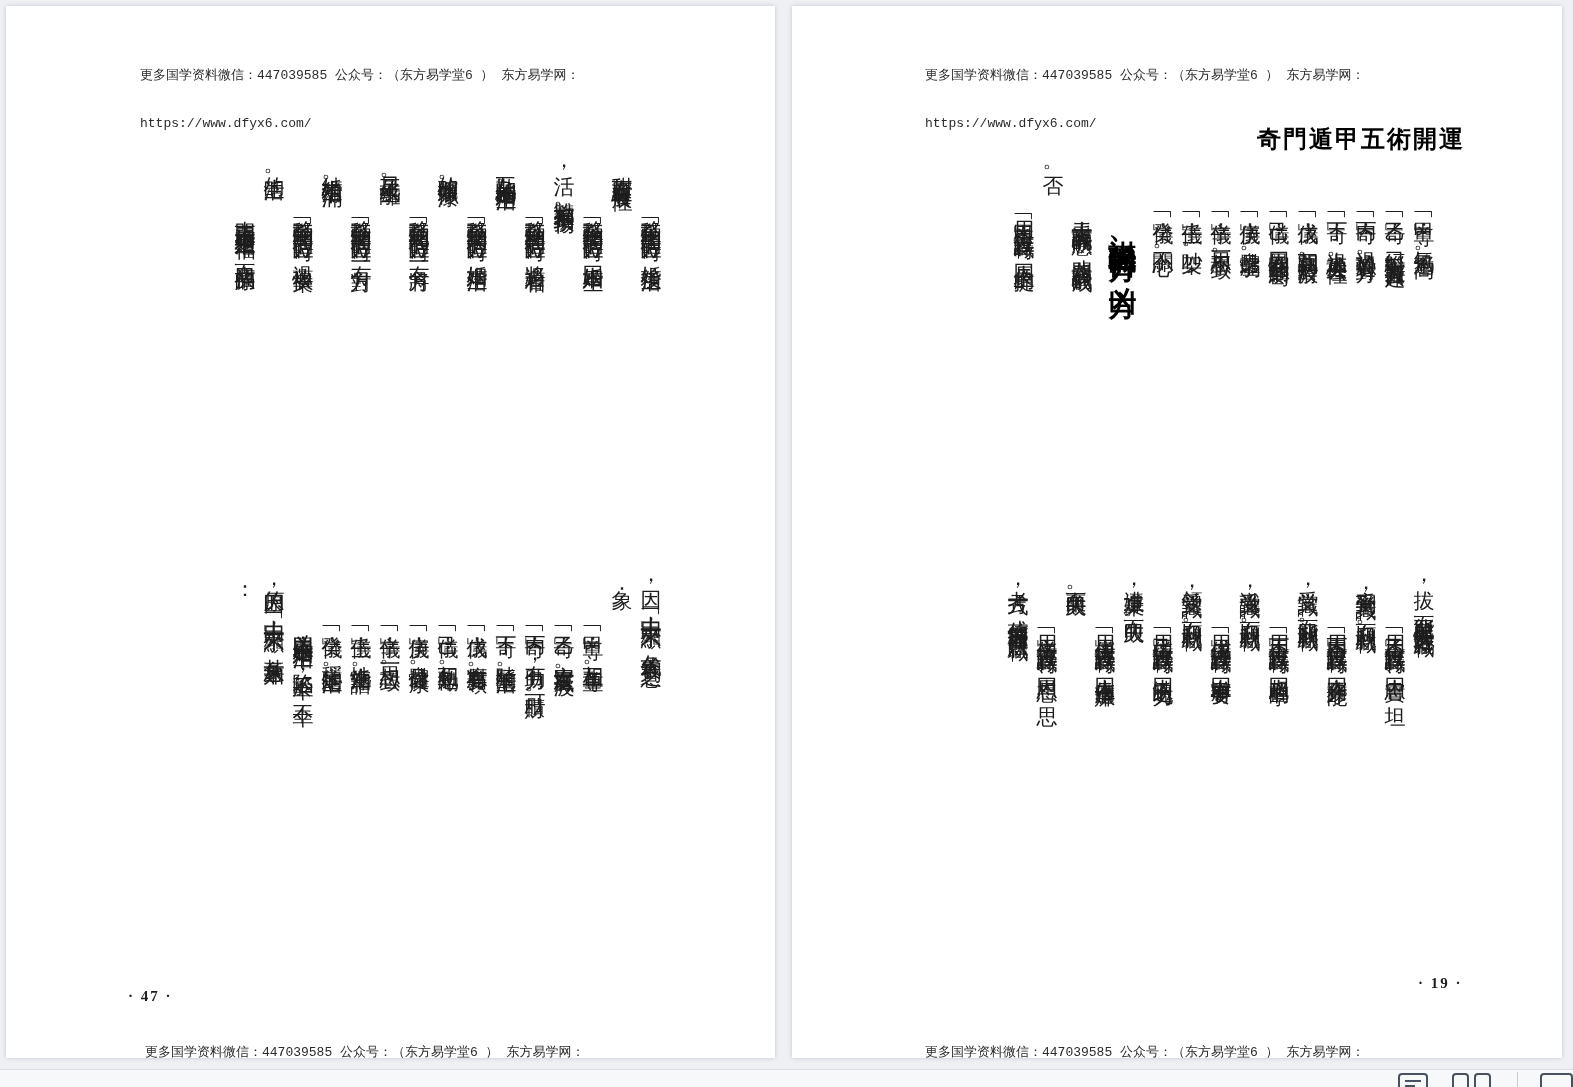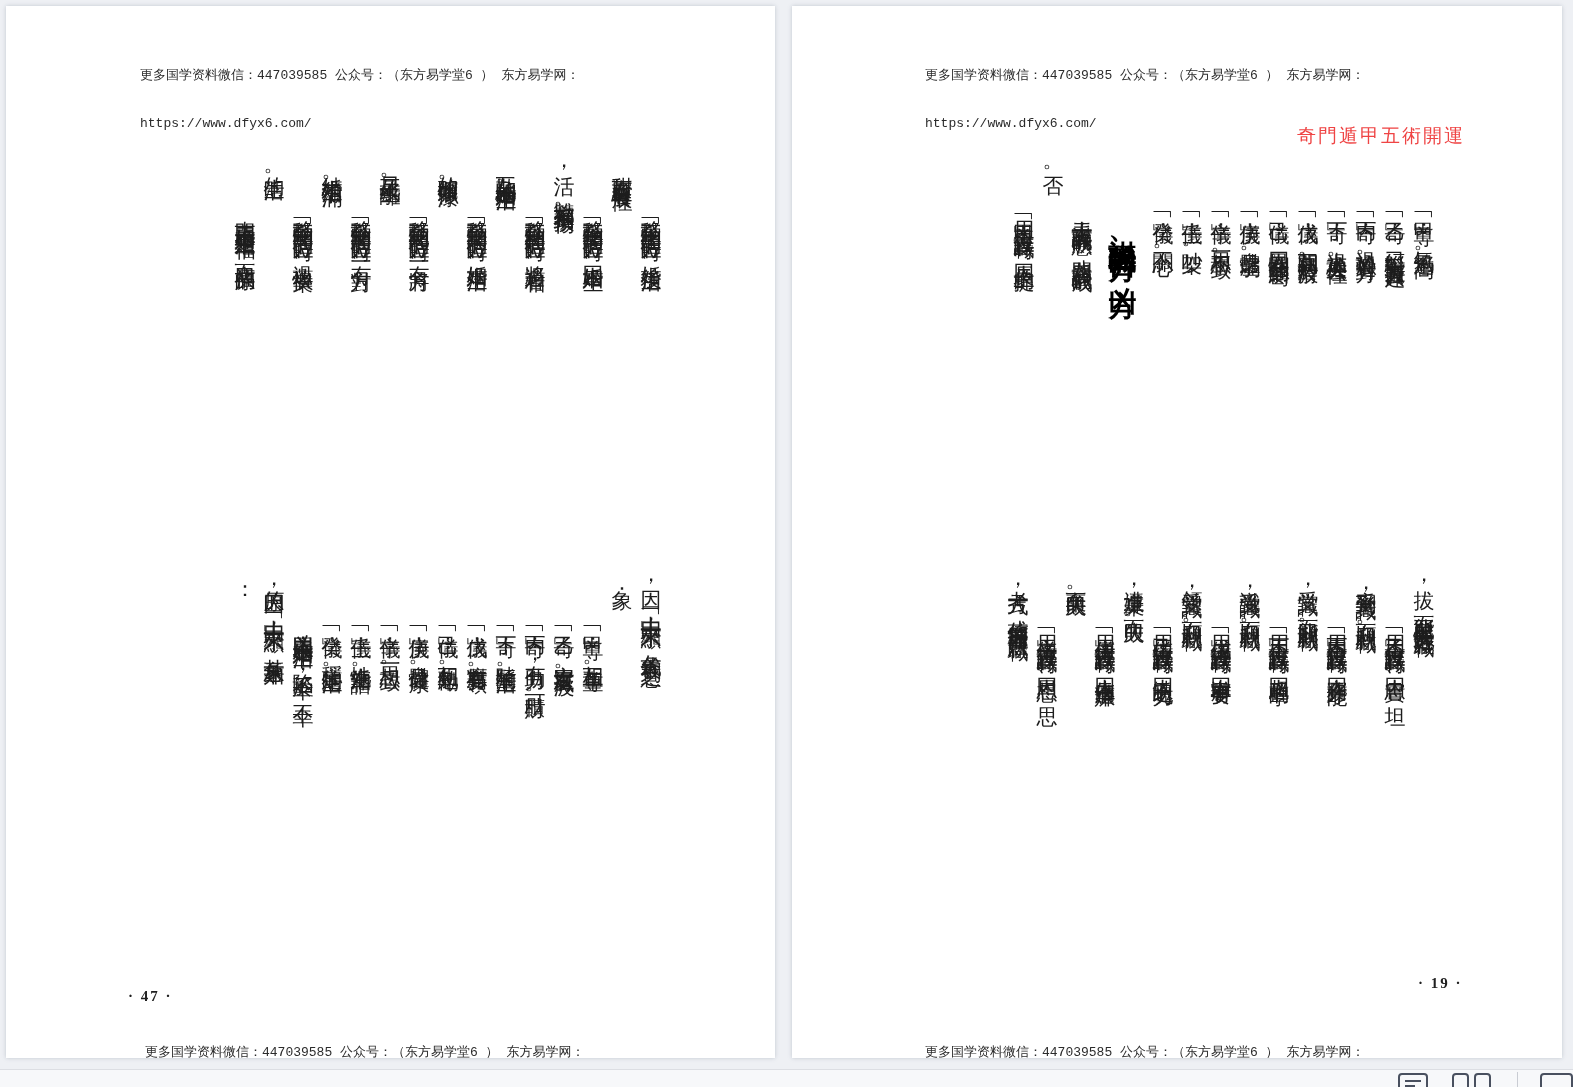--- a/index.html
+++ b/index.html
@@ -24,21 +24,21 @@
   .wm-footer2{left:139px;top:1056px;}
   #page-right .wm-header,#page-right .wm-footer,#page-right .wm-footer2{left:133px;}
 
   .chapter-heading{
     position:absolute;left:119px;top:110px;
     font-size:18px;font-weight:bold;letter-spacing:1.5px;color:#151515;
     font-family:"Liberation Sans",sans-serif;
   }
   .running-title{
     position:absolute;right:97px;top:117px;
-    font-size:19px;font-weight:400;letter-spacing:2px;color:#ef4444;
+    font-size:24px;font-weight:700;letter-spacing:2px;color:#000000;
     font-family:"Liberation Serif",serif;
   }
 
   .register{
     position:absolute;
     writing-mode:vertical-rl;text-orientation:mixed;
     font-family:"Liberation Serif",serif;
     font-size:21px;line-height:1;letter-spacing:2px;color:#1d1d1d;
   }
   .reg-top{top:154px;height:424px;}

